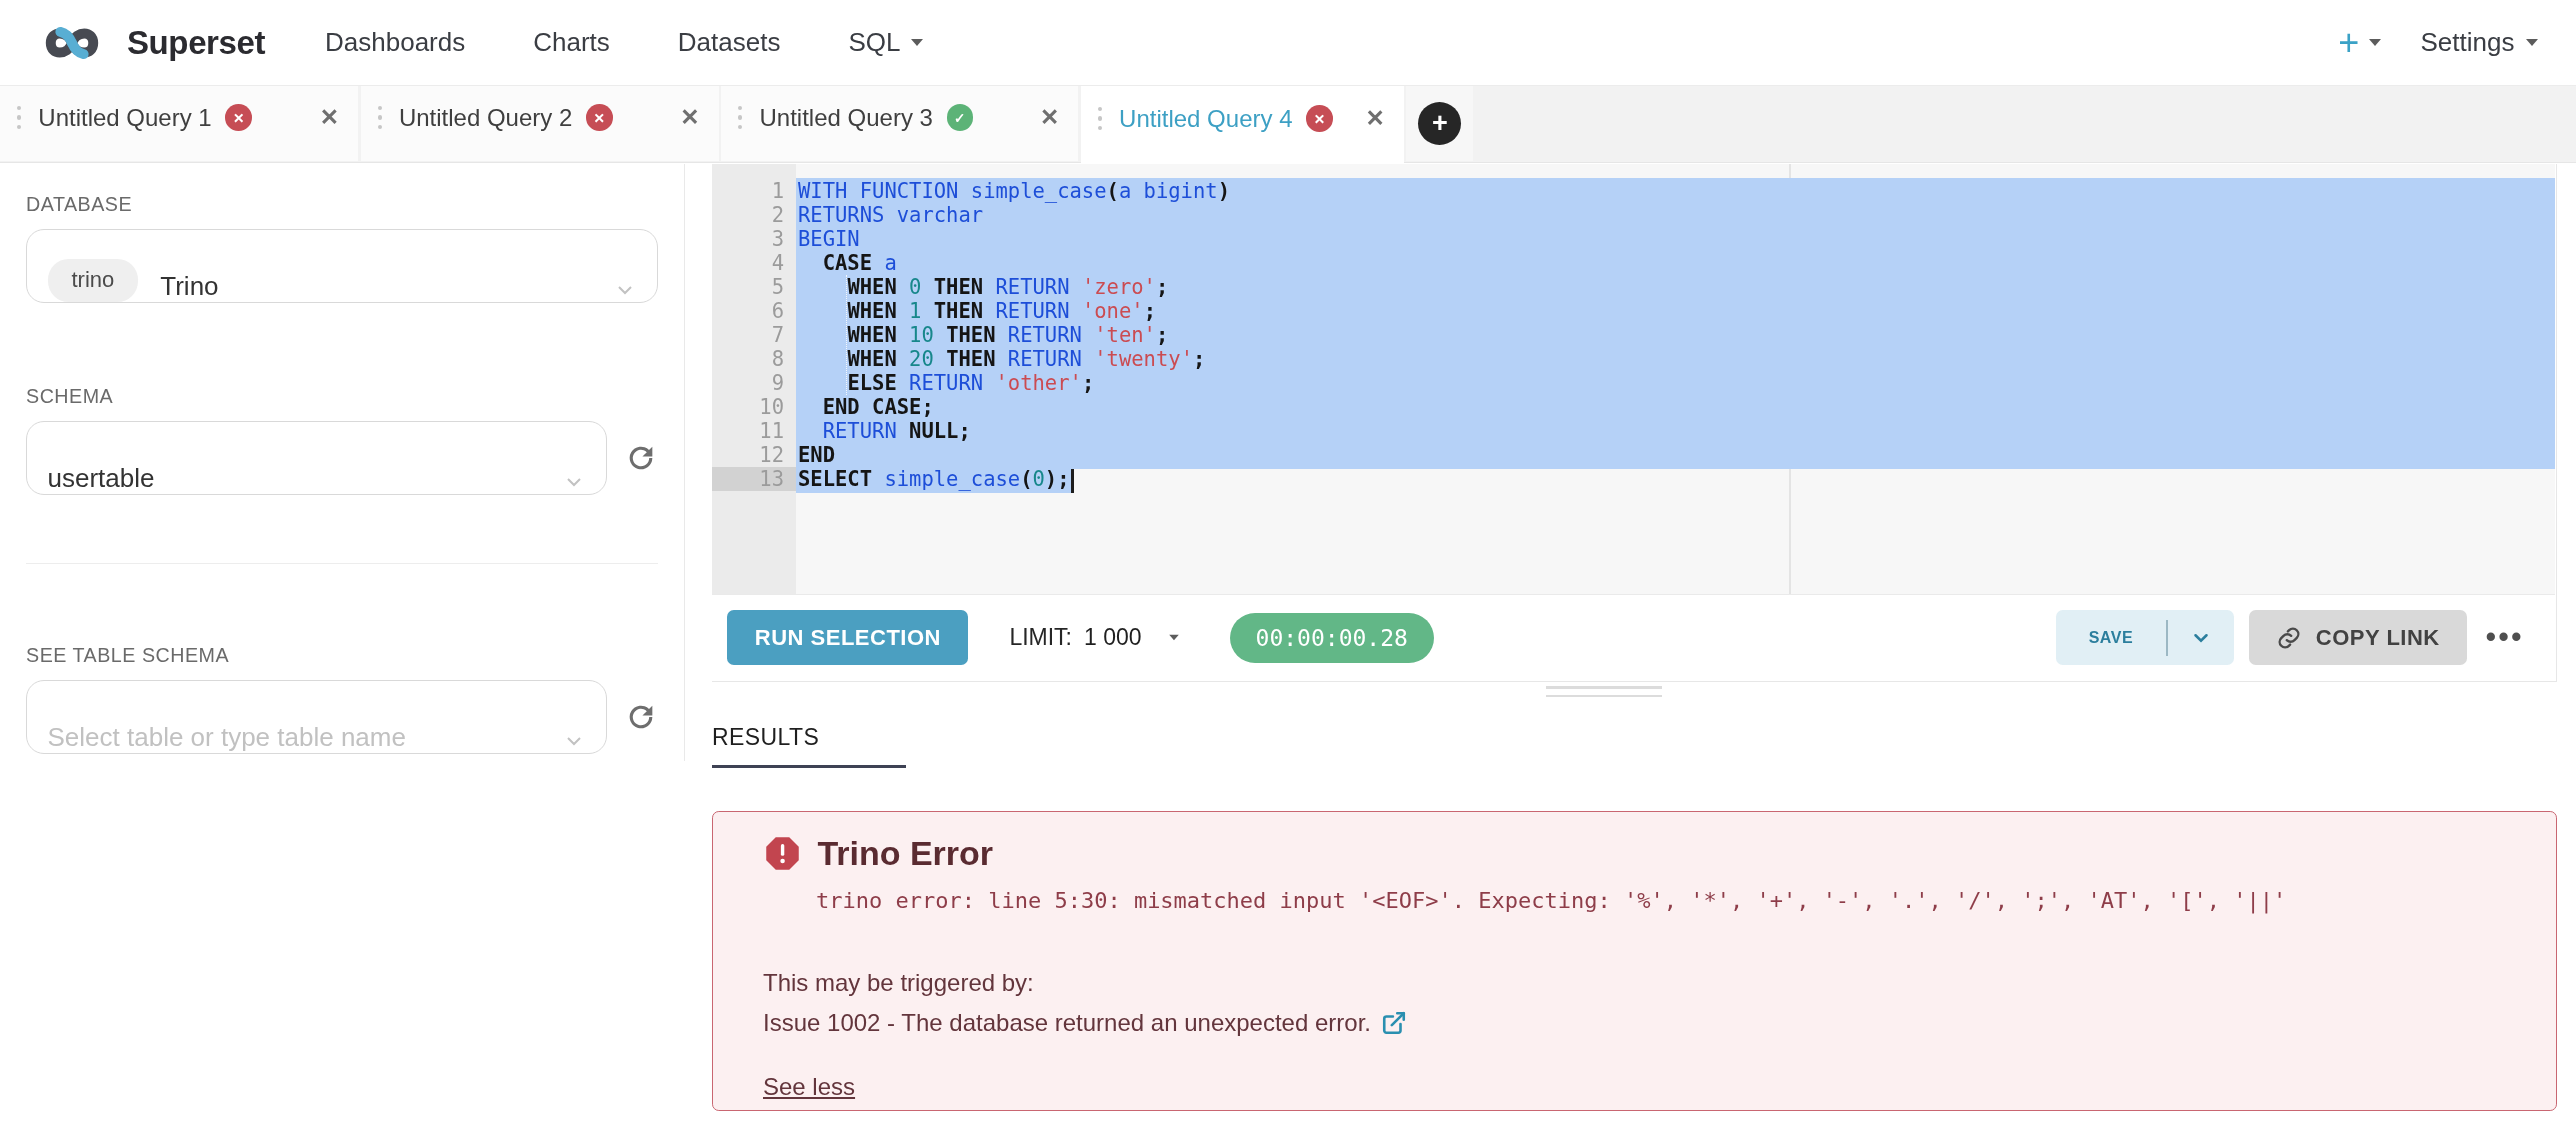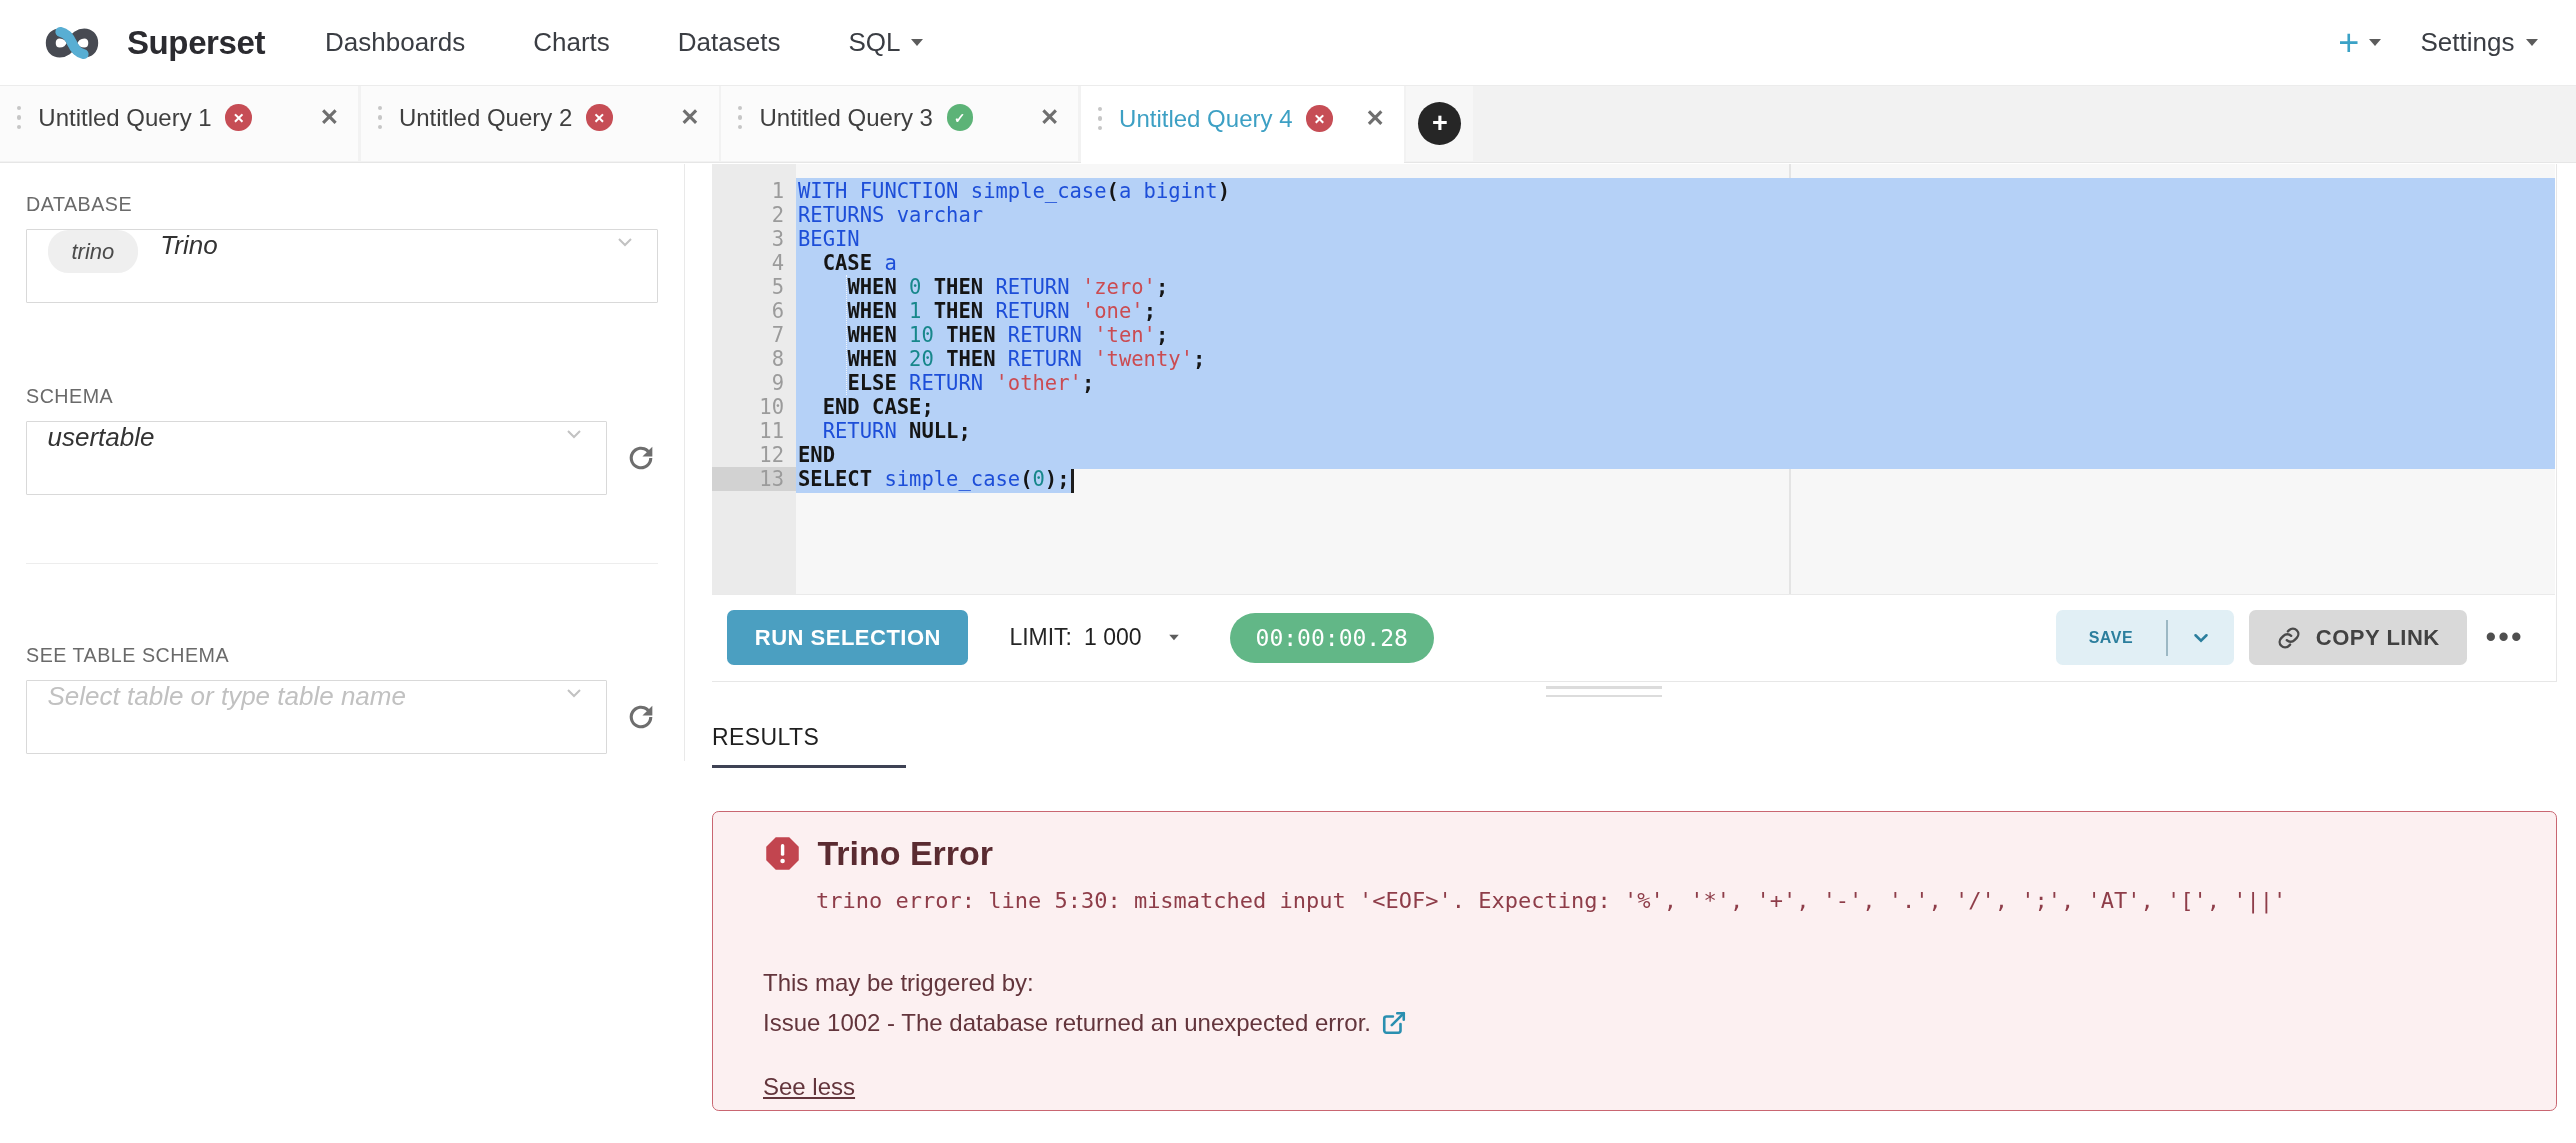--- a/index.html
+++ b/index.html
@@ -38,22 +38,22 @@
   #add-tab-tile{width:67px;height:75px;background:#f7f7f7;display:flex;align-items:center;
                 justify-content:center;margin-right:0;}
   #add-tab-btn{width:43px;height:43px;border-radius:50%;background:#262626;color:#fff;font-size:27px;
                font-weight:bold;display:flex;align-items:center;justify-content:center;line-height:1;cursor:pointer;}
 
   
   #sidebar{position:absolute;left:0;top:164px;width:685px;height:597px;border-right:1.7px solid #e9e9e9;
            box-sizing:border-box;padding:29px 26px 0 26px;background:#fff;}
   .flabel{font-size:19.7px;color:#6a6a6a;letter-spacing:0.5px;margin:0 0 13px 0;}
   .selrow{display:flex;align-items:center;gap:17px;}
-  .selbox{flex:1;height:74px;border:1.7px solid #d9d9d9;border-radius:1px;background:#fff;
-          display:flex;align-items:flex-start;padding:0 20.5px;box-sizing:border-box;position:relative;cursor:pointer;font-style:italic;}
+  .selbox{flex:1;height:74px;border:1.7px solid #d9d9d9;border-radius:18px;background:#fff;
+          display:flex;align-items:flex-end;padding:0 20.5px;box-sizing:border-box;position:relative;cursor:pointer;}
   .selbox .chev{margin-left:auto;}
   .pill{background:#efefef;border-radius:20.5px;padding:8.6px 24px;font-size:22px;color:#4b4b4b;margin-right:22px;}
   .selval{font-size:26px;color:#333;}
   .selph{font-size:26px;color:#c1c1c1;}
   .refresh{width:34px;height:34px;flex:0 0 auto;cursor:pointer;}
   #sec-schema{margin-top:82px;}
   #side-divider{margin-top:68px;border-top:1.7px solid #ededed;}
   #sec-table{margin-top:80px;}
 
   

